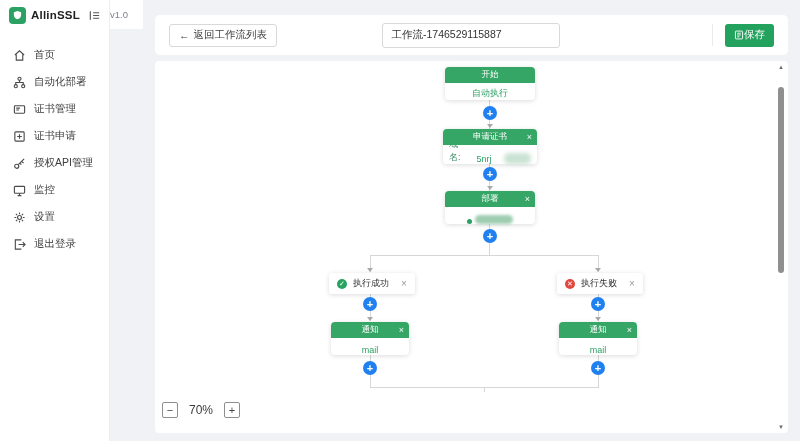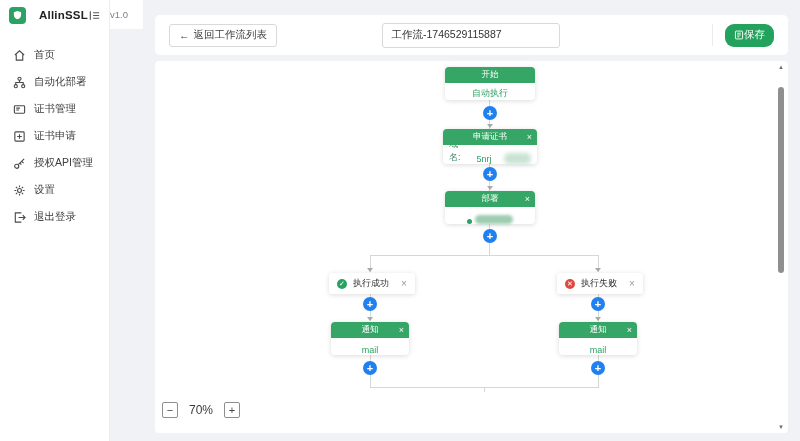--- a/index.html
+++ b/index.html
@@ -3,39 +3,39 @@
 <meta charset="utf-8">
 <style>
   * { margin:0; padding:0; box-sizing:border-box; }
   html,body { width:800px; height:441px; overflow:hidden; font-family:"Liberation Sans","DejaVu Sans",sans-serif; background:#f0f2f5; }
   .app { display:flex; width:800px; height:441px; }
 
   
   .sidebar { width:110px; background:#fff; border-right:1px solid #ebedf0; flex-shrink:0; display:flex; flex-direction:column; }
   .logo-row { display:flex; align-items:center; height:30px; padding:0 8px 0 9px; }
   .logo-badge { width:17px; height:17px; border-radius:4px; background:#2ca164; display:flex; align-items:center; justify-content:center; flex-shrink:0; }
-  .logo-text { font-size:11.5px; font-weight:bold; color:#222; margin-left:13px; letter-spacing:.2px; }
+  .logo-text { font-size:11.5px; font-weight:bold; color:#222; margin-left:5px; letter-spacing:.2px; }
   .collapse-btn { margin-left:auto; color:#555; display:flex; cursor:pointer; }
   .menu { padding-top:12px; }
   .menu-item { display:flex; align-items:center; gap:8px; height:26px; margin-bottom:1px; padding:0 13px; font-size:10.5px; color:#3c3c3c; cursor:pointer; white-space:nowrap; }
   .menu-item svg { flex-shrink:0; }
 
   
   .main { flex:1; display:flex; min-width:0; }
   .topbar { height:30px; background:#fff; border-bottom:1px solid #f0f1f3; display:flex; align-items:center; justify-content:flex-end; padding-right:15px; }
   .version { font-size:9.5px; color:#7d838c; }
   .content { flex:1; padding:15px 12px 8px 12px; display:flex; flex-direction:column; min-height:0; }
 
   
   .toolbar-card { background:#fff; border-radius:5px; height:40px; display:flex; align-items:center; padding:0 14px; position:relative; flex-shrink:0; margin-bottom:6px; }
   .back-btn { display:flex; align-items:center; gap:4px; border:1px solid #d9d9d9; border-radius:3px; background:#fff; height:23px; padding:0 9px; font-size:10.5px; color:#404040; cursor:pointer; }
   .wf-name-input { position:absolute; left:50%; transform:translateX(-50%); width:178px; height:25px; border:1px solid #d9d9d9; border-radius:3px; font-size:10.5px; color:#333; padding:0 8px; outline:none; font-family:inherit; }
   .save-wrap { margin-left:auto; display:flex; align-items:center; }
   .v-divider { width:1px; height:22px; background:#e8eaed; margin-right:12px; }
-  .save-btn { display:flex; align-items:center; gap:0; background:#23a25d; border:none; border-radius:9px; color:#fff; height:23px; padding:0 9px; font-size:10.5px; cursor:pointer; }
+  .save-btn { display:flex; align-items:center; gap:0; background:#23a25d; border:none; border-radius:3px; color:#fff; height:23px; padding:0 9px; font-size:10.5px; cursor:pointer; }
 
   
   .canvas { position:relative; background:#fff; border-radius:4px; flex:1; overflow:hidden; }
 
   .line { position:absolute; background:#d6d6d6; z-index:1; }
   .v { width:1px; } .h { height:1px; }
   .arrow-down { position:absolute; width:0; height:0; border-left:3px solid transparent; border-right:3px solid transparent; border-top:4px solid #a9a9a9; z-index:2; }
 
   .plus-btn { position:absolute; width:14px; height:14px; border-radius:50%; background:#2080f0; color:#fff; display:flex; align-items:center; justify-content:center; font-size:11px; line-height:10px; z-index:3; cursor:pointer; font-weight:bold; }
 
@@ -107,20 +107,27 @@
             <path d="M7 4.5v5M4.5 7h5"></path>
           </svg>
         <span>证书申请</span>
       </div>
       <div class="menu-item">
         <svg width="13" height="13" viewBox="0 0 14 14" fill="none" stroke="#4a4a4a" stroke-width="1.2">
             <circle cx="4" cy="10" r="2.2"></circle>
             <path d="M5.7 8.3L12 2M9.4 4.6l2 2M7.4 6.6l1.6 1.6"></path>
           </svg>
         <span>授权API管理</span>
+      </div>
+      <div class="menu-item">
+        <svg width="13" height="13" viewBox="0 0 14 14" fill="none" stroke="#4a4a4a" stroke-width="1.2">
+            <rect x="1.5" y="2.5" width="11" height="7.5" rx="1"></rect>
+            <path d="M5 12.5h4M7 10v2.5"></path>
+          </svg>
+        <span>监控</span>
       </div>
       <div class="menu-item">
         <svg width="13" height="13" viewBox="0 0 14 14" fill="none" stroke="#4a4a4a" stroke-width="1.2">
             <circle cx="7" cy="7" r="2.1"></circle>
             <path d="M7 1.5v2M7 10.5v2M1.5 7h2M10.5 7h2M3.1 3.1l1.4 1.4M9.5 9.5l1.4 1.4M10.9 3.1L9.5 4.5M4.5 9.5l-1.4 1.4"></path>
           </svg>
         <span>设置</span>
       </div>
       <div class="menu-item">
         <svg width="13" height="13" viewBox="0 0 14 14" fill="none" stroke="#4a4a4a" stroke-width="1.2">

